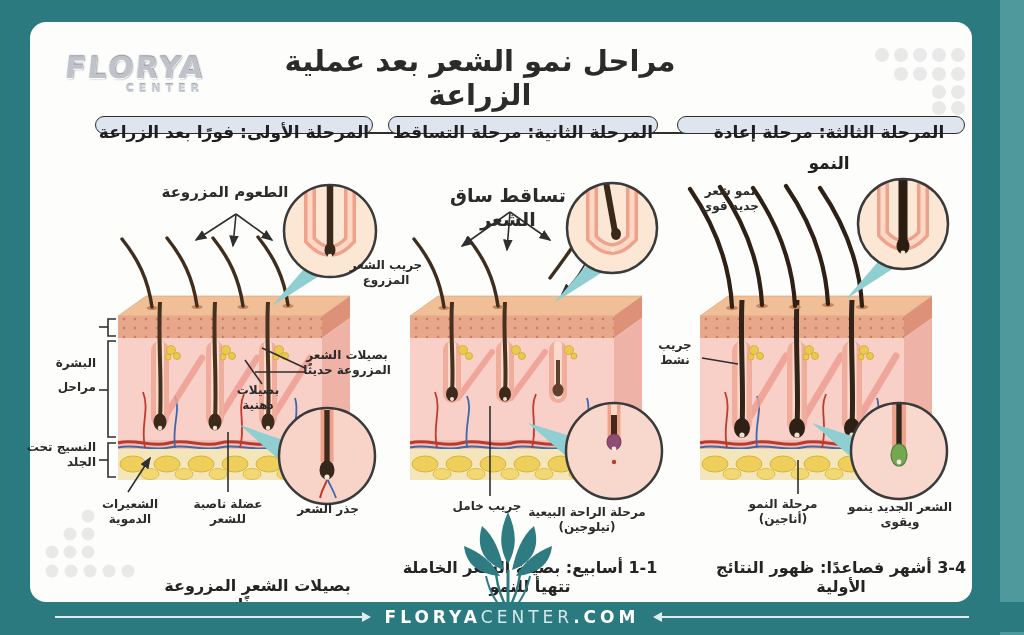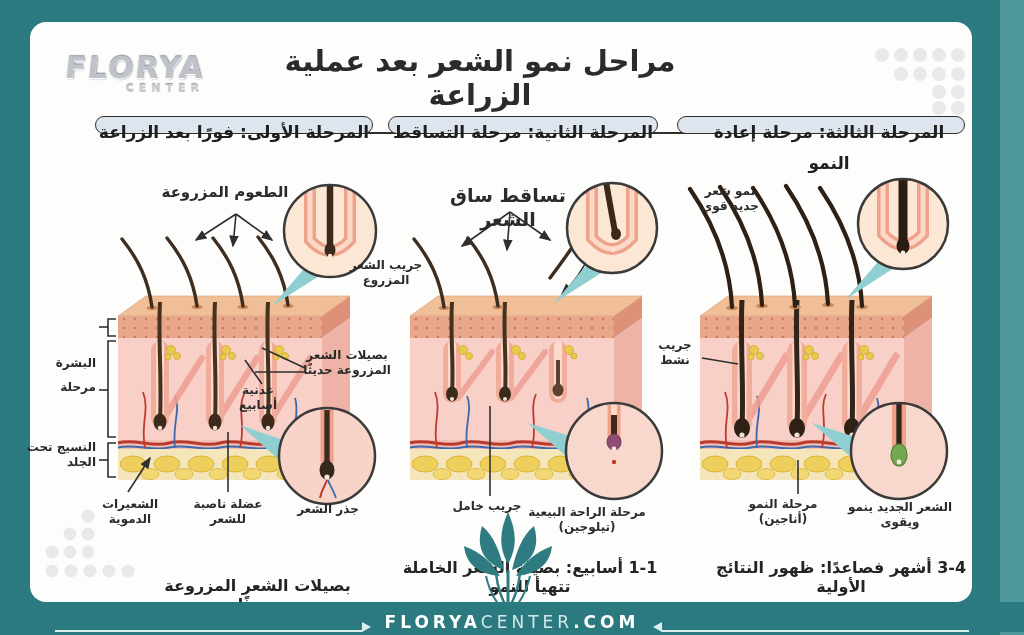--- a/index.html
+++ b/index.html
@@ -68,21 +68,21 @@
     font-size:16px;text-align:center;direction:rtl;
   }
   .cap1{left:145px;top:576px;width:225px;}
   .cap2{left:395px;top:558px;width:270px;}
   .cap3{left:695px;top:558px;width:292px;}
   
   .lotus{position:absolute;left:462px;top:512px;z-index:4;}
   
   .footer{
     position:absolute;left:0;top:602px;width:1024px;height:30px;z-index:5;
-    background:#2b7a80;display:flex;align-items:flex-end;
+    background:#2b7a80;display:flex;align-items:center;
   }
   .footer .line{flex:1;height:2px;background:#ddeef0;}
   .footer .line.l{margin-left:55px;}
   .footer .line.r{margin-right:55px;}
   .arr{width:0;height:0;border-top:5px solid transparent;border-bottom:5px solid transparent;}
   .arr.right{border-left:9px solid #ddeef0;}
   .arr.left{border-right:9px solid #ddeef0;}
   .footer-text{
     margin:0 14px;font-size:17px;letter-spacing:4px;color:#ffffff;white-space:nowrap;
   }
@@ -418,24 +418,24 @@
 
 <div class="title">مراحل نمو الشعر بعد عملية الزراعة</div>
 
 <div class="pill pill1">المرحلة الأولى: فورًا بعد الزراعة</div>
 <div class="pill pill2">المرحلة الثانية: مرحلة التساقط</div>
 <div class="pill pill3">المرحلة الثالثة: مرحلة إعادة النمو</div>
 
 <div class="lbl lbl-grafts">الطعوم المزروعة</div>
 <div class="lbl lbl-follicle-inset">جريب الشعر المزروع</div>
 <div class="lbl lbl-epidermis">البشرة</div>
-<div class="lbl lbl-dermis">مرحلة</div>
+<div class="lbl lbl-dermis">مراحل</div>
 <div class="lbl lbl-subcutis">النسيج تحت الجلد</div>
 <div class="lbl lbl-newfollicles">بصيلات الشعر المزروعة حديثًا</div>
-<div class="lbl lbl-sebaceous">غدنية أسابيع</div>
+<div class="lbl lbl-sebaceous">بصيلات دهنية</div>
 <div class="lbl lbl-capillaries">الشعيرات الدموية</div>
 <div class="lbl lbl-arrector">عضلة ناصبة للشعر</div>
 <div class="lbl lbl-root">جذر الشعر</div>
 <div class="caption cap1">بصيلات الشعر المزروعة حديثًا</div>
 
 <div class="lbl lbl-shedding">تساقط ساق الشعر</div>
 <div class="lbl lbl-dormant">جريب خامل</div>
 <div class="lbl lbl-telogen">مرحلة الراحة البيعية (تيلوجين)</div>
 <div class="caption cap2">1-1 أسابيع: بصيلة الشعر الخاملة تتهيأ للنمو</div>
 

